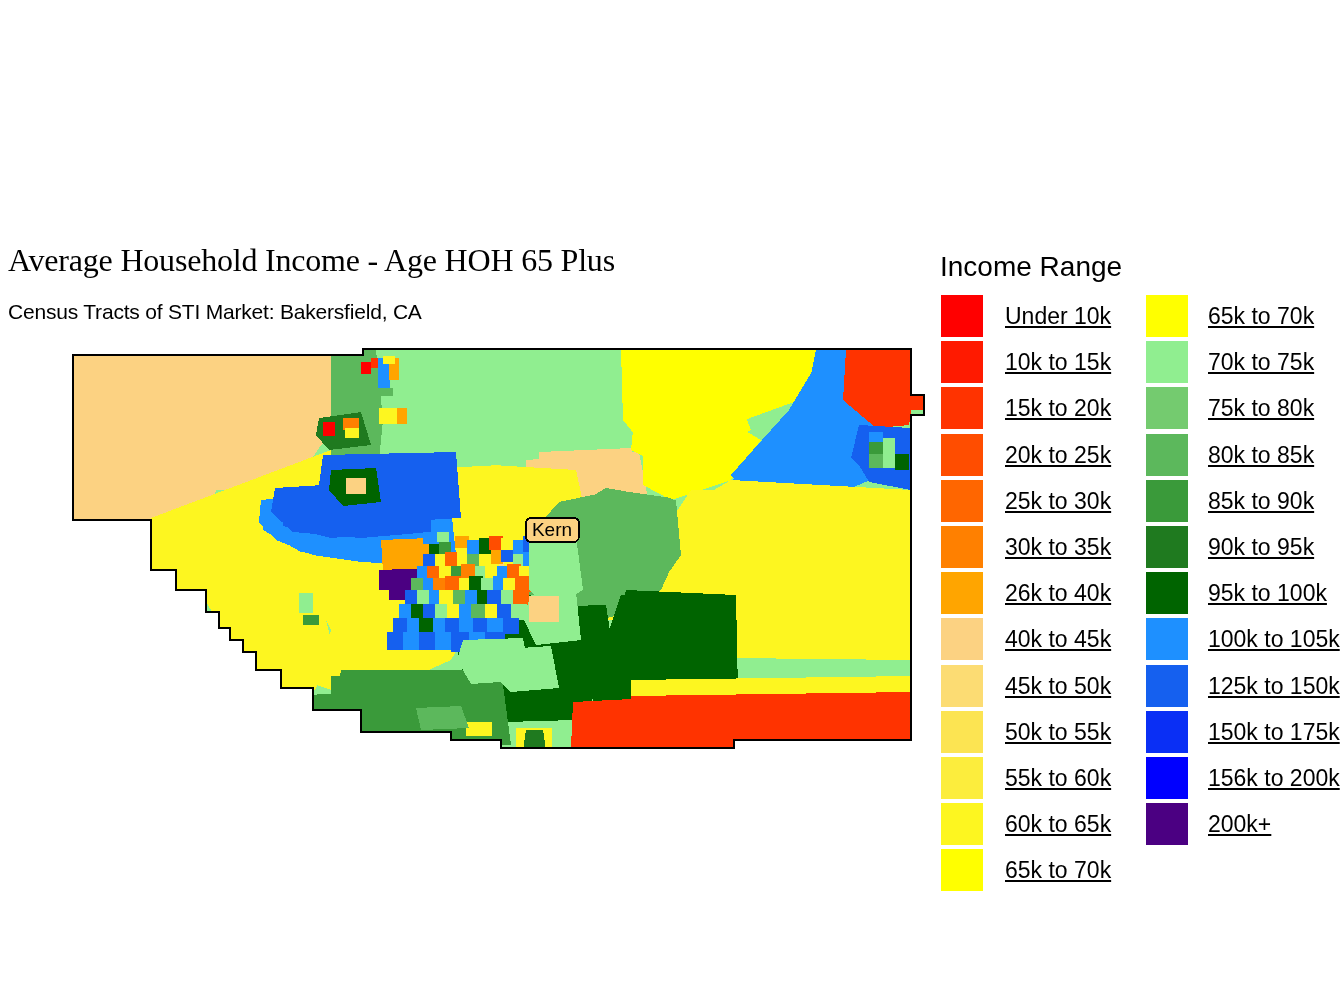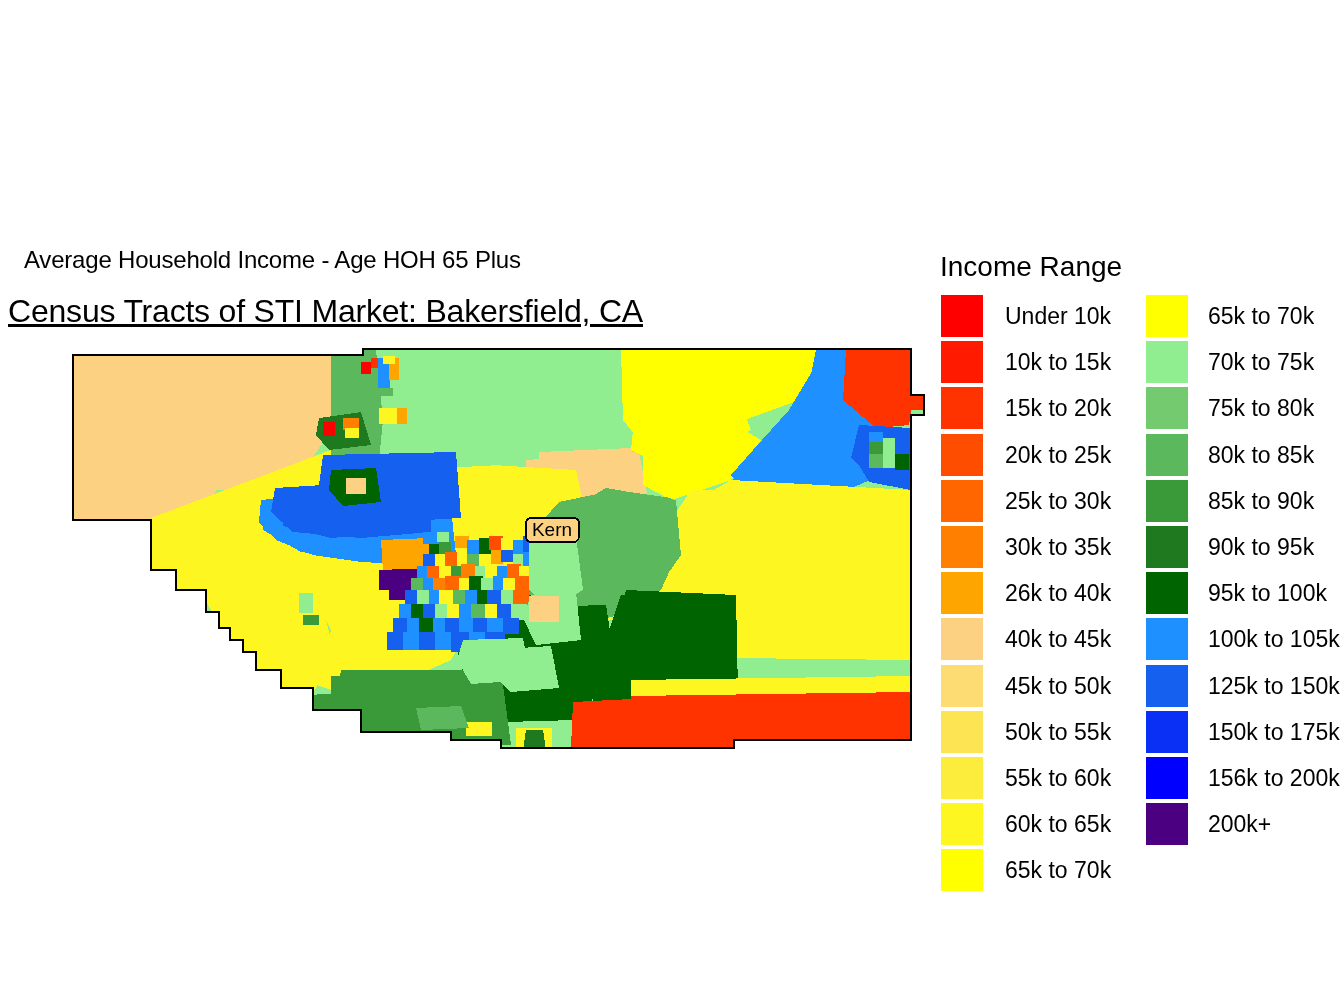--- a/index.html
+++ b/index.html
@@ -1,40 +1,40 @@
 <!DOCTYPE html>
 <html><head>
 <meta charset="utf-8">
 <style>
   html,body{margin:0;padding:0;background:#ffffff;}
   body{width:1344px;height:1008px;position:relative;overflow:hidden;
        font-family:"Liberation Sans", sans-serif;color:#000;}
   #page{position:absolute;left:0;top:0;width:1344px;height:1008px;background:#fff;}
 
   
-  #title{position:absolute;left:24px;top:243px;font-size:24px;line-height:34px;
-         letter-spacing:-0.2px;white-space:nowrap;}
-  #subtitle{position:absolute;left:8px;top:297px;font-size:32px;line-height:29px;
-            letter-spacing:-0.2px;white-space:nowrap;text-decoration:underline;}
+  #title{position:absolute;left:8px;top:243px;font-size:32px;line-height:34px;
+         letter-spacing:-0.2px;white-space:nowrap;font-family:Liberation Serif, serif;}
+  #subtitle{position:absolute;left:8px;top:297px;font-size:21px;line-height:29px;
+            letter-spacing:-0.2px;white-space:nowrap;}
 
   
   #map-panel{position:absolute;left:0px;top:340px;width:910px;height:420px;margin-left:31px;}
   #map-svg{display:block;width:910px;height:420px;}
 
   
   #legend{position:absolute;left:930px;top:245px;width:414px;height:615px;text-align:right;}
   #legend-title{position:absolute;left:10px;top:6px;font-size:28px;line-height:32px;
                 white-space:nowrap;}
   .legend-col{position:absolute;top:50px;}
   #legend-col-left{left:11px;}
   #legend-col-right{left:216px;}
   .legend-item{position:relative;height:46.2px;}
   .legend-swatch{position:absolute;left:0;top:0;width:42px;height:42px;}
   .legend-label{position:absolute;left:64px;top:8px;font-size:23px;line-height:27px;
-                white-space:nowrap;}
+                white-space:nowrap;text-decoration:underline;}
   #legend-col-right .legend-label{left:62px;}
 </style>
 </head>
 <body>
 
 <div id="page">
 
   <div id="title">Average Household Income - Age HOH 65 Plus</div>
   <div id="subtitle">Census Tracts of STI Market: Bakersfield, CA</div>
 

